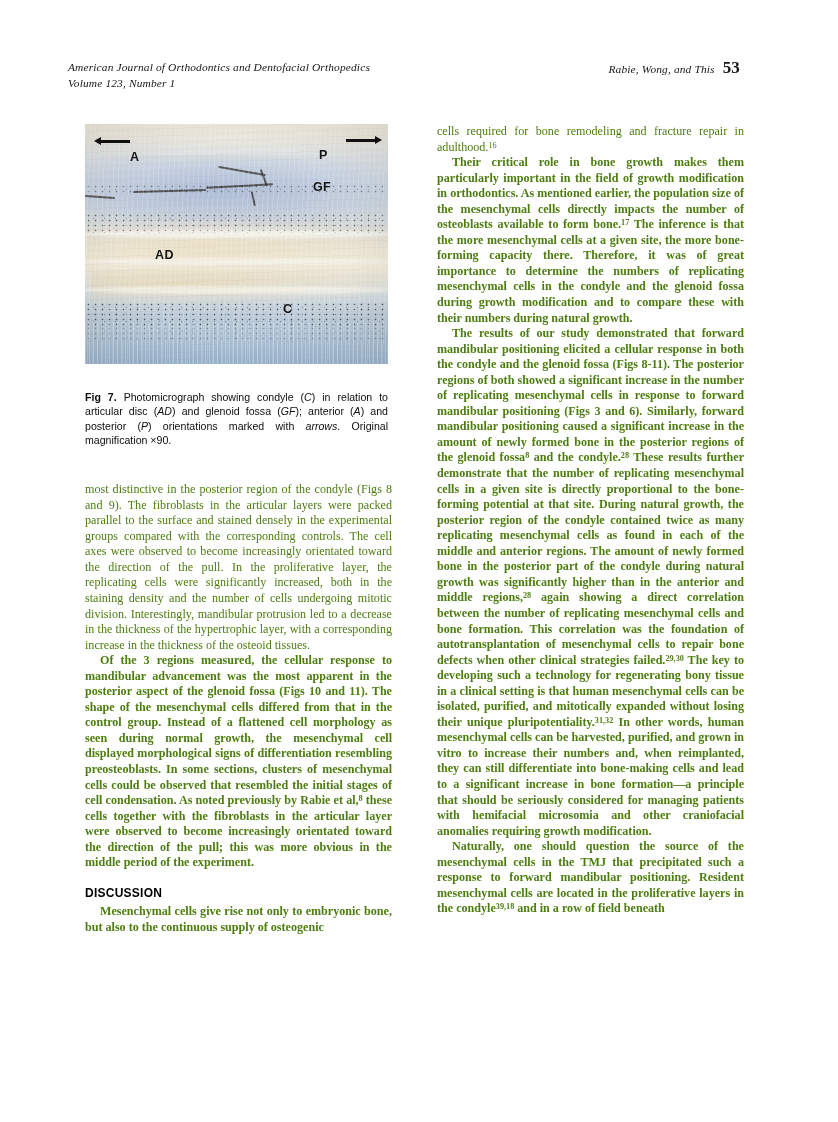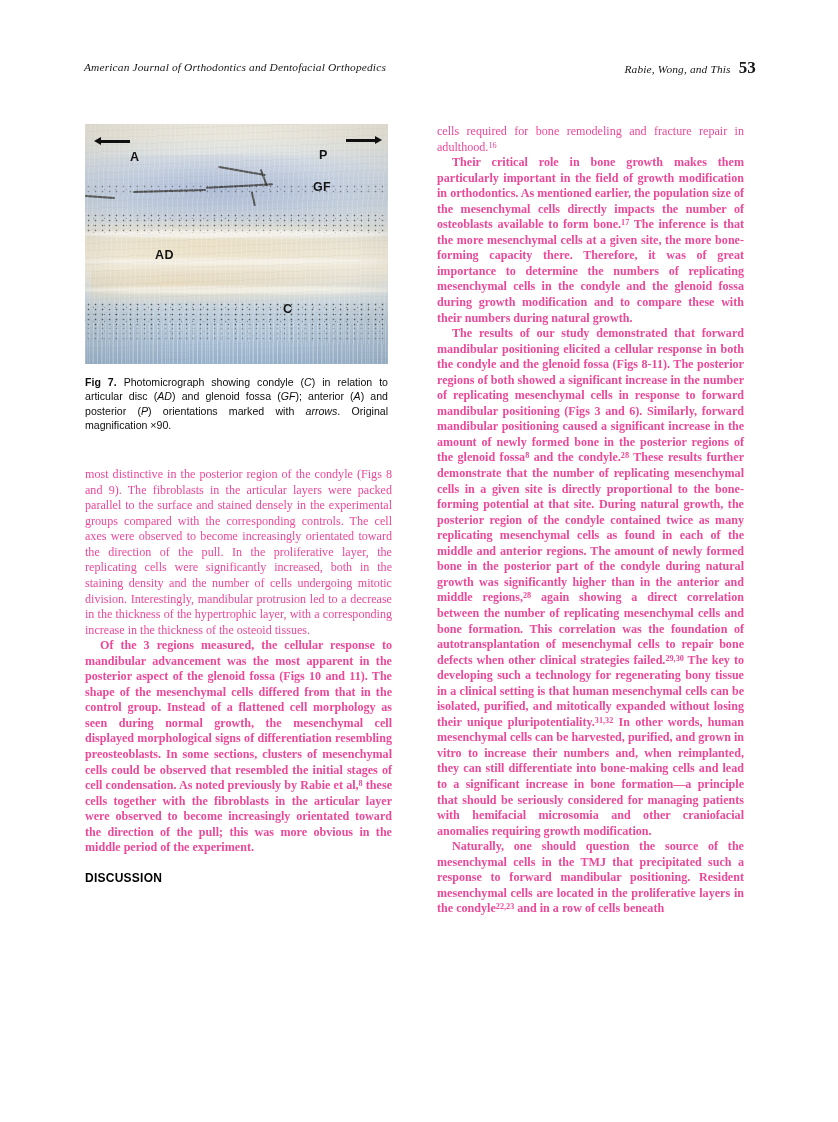--- a/index.html
+++ b/index.html
@@ -20,21 +20,21 @@
     position: absolute;
     left: 0; top: 0;
     width: 838px;
     height: 1122px;
     background: #ffffff;
   }
 
   
   .runhead {
     position: absolute;
-    left: 84px;
+    left: 68px;
     top: 60px;
     width: 672px;
     display: flex;
     justify-content: space-between;
     align-items: flex-start;
   }
   .runhead-left {
     font-family: "Liberation Serif", serif;
     font-style: italic;
     font-size: 11.4px;
@@ -69,21 +69,21 @@
   .col-left  { left: 85px; }
   .col-right { left: 437px; }
 
   .col p {
     margin: 0;
     font-family: "Liberation Serif", serif;
     font-size: 12.1px;
     line-height: 15.55px;
     text-align: justify;
     text-justify: inter-word;
-    color: #ec4899;
+    color: #4d7c0f;
     hyphens: manual;
   }
   .col p.indent { text-indent: 15px; font-weight: bold; }
 
   sup {
     font-size: 8.2px;
     line-height: 0;
     vertical-align: 0.42em;
   }
 
@@ -223,41 +223,42 @@
     position: absolute;
     top: 0;
     width: 0; height: 0;
     border-top: 4px solid transparent;
     border-bottom: 4px solid transparent;
   }
   .mg-arrow .headL { left: 0;  border-right: 7px solid #101010; }
   .mg-arrow .headR { right: 0; border-left:  7px solid #101010; }
 
   .caption {
-    margin-top: 11px;
+    margin-top: 26px;
     width: 303px;
     font-family: "Liberation Sans", sans-serif;
     font-size: 10.6px;
     line-height: 14.3px;
     text-align: justify;
     color: #0d0d0d;
   }
   .caption .lbl { font-weight: bold; }
   .caption i { font-style: italic; }
 
   .figure-flow-spacer { width: 100%; }
 </style>
 </head>
 <body>
 
 <div class="page">
 
   <div class="runhead">
     <div class="runhead-left">
       <div>American Journal of Orthodontics and Dentofacial Orthopedics</div>
+      <div class="vol">Volume 123, Number 1</div>
     </div>
     <div class="runhead-right">
       <span class="authors">Rabie, Wong, and This</span><span class="pageno">53</span>
     </div>
   </div>
 
   <div class="col col-left">
 
     <div class="figure-flow-spacer">
       <div class="micrograph">
@@ -310,26 +311,27 @@
     <div style="height:35px;"></div>
 
     <p>most distinctive in the posterior region of the condyle (Figs 8 and 9). The fibroblasts in the articular layers were packed parallel to the surface and stained densely in the experimental groups compared with the corresponding controls. The cell axes were observed to become increasingly orientated toward the direction of the pull. In the proliferative layer, the replicating cells were significantly increased, both in the staining density and the number of cells undergoing mitotic division. Interestingly, mandibular protrusion led to a decrease in the thickness of the hypertrophic layer, with a corresponding increase in the thickness of the osteoid tissues.</p>
 
     <p class="indent"><span>Of the 3 regions measured, the cellular response to mandibular advancement was the most apparent in the posterior aspect of the glenoid fossa (Figs 10 and 11). The shape of the mesenchymal cells differed from that in the control group. Instead of a flattened cell morphology as seen during normal growth, the mesenchymal cell displayed morphological signs of differentiation resembling preosteoblasts. In some sections, clusters of mesenchymal cells could be observed that resembled the initial stages of cell condensation. As noted previously by Rabie et al,</span><sup>8</sup><span> these cells together with the fibroblasts in the articular layer were observed to become increasingly orientated toward the direction of the pull; this was more obvious in the middle period of the experiment.</span></p>
 
     <div class="gap-before-head"></div>
     <h2 class="section-head">DISCUSSION</h2>
     <div class="gap-after-head"></div>
 
+    <p class="indent">Mesenchymal cells give rise not only to embryonic bone, but also to the continuous supply of osteogenic</p>
   </div>
 
   <div class="col col-right">
 
     <p><span>cells required for bone remodeling and fracture repair in adulthood.</span><sup>16</sup></p>
 
     <p class="indent"><span>Their critical role in bone growth makes them particularly important in the field of growth modification in orthodontics. As mentioned earlier, the population size of the mesenchymal cells directly impacts the number of osteoblasts available to form bone.</span><sup>17</sup><span> The inference is that the more mesenchymal cells at a given site, the more bone-forming capacity there. Therefore, it was of great importance to determine the numbers of replicating mesenchymal cells in the condyle and the glenoid fossa during growth modification and to compare these with their numbers during natural growth.</span></p>
 
     <p class="indent"><span>The results of our study demonstrated that forward mandibular positioning elicited a cellular response in both the condyle and the glenoid fossa (Figs 8-11). The posterior regions of both showed a significant increase in the number of replicating mesenchymal cells in response to forward mandibular positioning (Figs 3 and 6). Similarly, forward mandibular positioning caused a significant increase in the amount of newly formed bone in the posterior regions of the glenoid fossa</span><sup>8</sup><span> and the condyle.</span><sup>28</sup><span> These results further demonstrate that the number of replicating mesenchymal cells in a given site is directly proportional to the bone-forming potential at that site. During natural growth, the posterior region of the condyle contained twice as many replicating mesenchymal cells as found in each of the middle and anterior regions. The amount of newly formed bone in the posterior part of the condyle during natural growth was significantly higher than in the anterior and middle regions,</span><sup>28</sup><span> again showing a direct correlation between the number of replicating mesenchymal cells and bone formation. This correlation was the foundation of autotransplantation of mesenchymal cells to repair bone defects when other clinical strategies failed.</span><sup>29,30</sup><span> The key to developing such a technology for regenerating bony tissue in a clinical setting is that human mesenchymal cells can be isolated, purified, and mitotically expanded without losing their unique pluripotentiality.</span><sup>31,32</sup><span> In other words, human mesenchymal cells can be harvested, purified, and grown in vitro to increase their numbers and, when reimplanted, they can still differentiate into bone-making cells and lead to a significant increase in bone formation—a principle that should be seriously considered for managing patients with hemifacial microsomia and other craniofacial anomalies requiring growth modification.</span></p>
 
-    <p class="indent"><span>Naturally, one should question the source of the mesenchymal cells in the TMJ that precipitated such a response to forward mandibular positioning. Resident mesenchymal cells are located in the proliferative layers in the condyle</span><sup>22,23</sup><span> and in a row of cells beneath</span></p>
+    <p class="indent"><span>Naturally, one should question the source of the mesenchymal cells in the TMJ that precipitated such a response to forward mandibular positioning. Resident mesenchymal cells are located in the proliferative layers in the condyle</span><sup>39,18</sup><span> and in a row of field beneath</span></p>
   </div>
 
 </div>
 
 </body></html>

